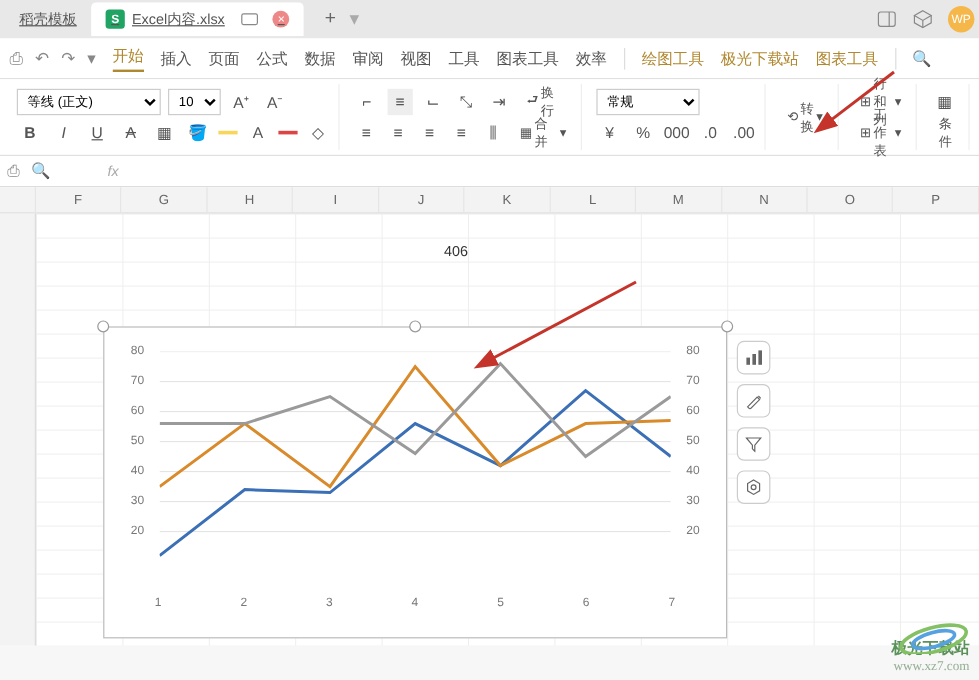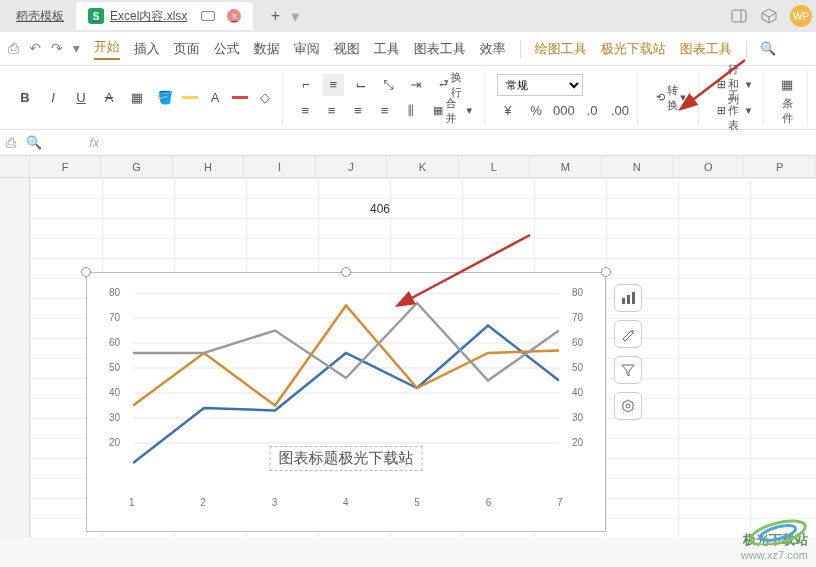--- a/index.html
+++ b/index.html
@@ -66,21 +66,21 @@
 
 
 .chart-tools { position: absolute; left: 614px; top: 106px; display: flex; flex-direction: column; gap: 8px; }
 .ct-btn { width: 28px; height: 28px; border: 1px solid #ccc; border-radius: 6px; background: #fff; display: flex; align-items: center; justify-content: center; color: #666; font-size: 14px; }
 
 
 .arrow { position: absolute; pointer-events: none; }
 
 
 .watermark { position: absolute; right: 8px; bottom: 6px; font-size: 13px; color: #8a8; opacity: 0.9; text-align: right; }
-.watermark .url { color: #8aa88a; font-size: 11px; }
+.watermark .url { color: #8aa88a; font-size: 11px; font-family: Liberation Serif, serif; }
 </style>
 </head>
 <body>
 
 <div class="tabbar">
   <div class="tab">
       <span>稻壳模板</span>
     </div>
   <div class="tab active">
     <span class="tab-icon">S</span>
@@ -128,20 +128,26 @@
   <div class="menu-sep"></div>
   <span class="menu-item tool">绘图工具</span>
   <span class="menu-item tool">极光下载站</span>
   <span class="menu-item tool">图表工具</span>
   <div class="menu-sep"></div>
   <span style="color:#aaa">🔍</span>
 </div>
 
 <div class="toolbar">
   <div class="tool-group">
+    <div class="tool-row">
+      <select class="font-select" style="width:120px"><option>等线 (正文)</option></select>
+      <select class="font-select" style="width:44px"><option>10</option></select>
+      <span class="tool-btn">A⁺</span>
+      <span class="tool-btn">A⁻</span>
+    </div>
     <div class="tool-row">
       <span class="tool-btn" style="font-weight:bold">B</span>
       <span class="tool-btn" style="font-style:italic">I</span>
       <span class="tool-btn" style="text-decoration:underline">U</span>
       <span class="tool-btn" style="text-decoration:line-through">A</span>
       <span class="tool-btn">▦</span>
       <span class="tool-btn">
           <span>🪣</span>
         </span>
         <div class="color-swatch paint"></div>
@@ -272,21 +278,20 @@
           <div id="xticks">
               <div class="axis-label" style="top: 204px; left: -4px;">1</div>
               <div class="axis-label" style="top: 204px; left: 67.3321px;">2</div>
               <div class="axis-label" style="top: 204px; left: 138.664px;">3</div>
               <div class="axis-label" style="top: 204px; left: 209.996px;">4</div>
               <div class="axis-label" style="top: 204px; left: 281.329px;">5</div>
               <div class="axis-label" style="top: 204px; left: 352.661px;">6</div>
               <div class="axis-label" style="top: 204px; left: 423.993px;">7</div>
             </div>
         </div>
-        <div class="chart-title">图表标题极光下载站</div>
       </div>
     </div>
 
     <div class="chart-tools">
       <div class="ct-btn">
           <svg width="14" height="14">
             <rect x="1" y="7" width="3" height="6" fill="#666"></rect>
             <rect x="6" y="4" width="3" height="9" fill="#666"></rect>
             <rect x="11" y="1" width="3" height="12" fill="#666"></rect>
           </svg>

